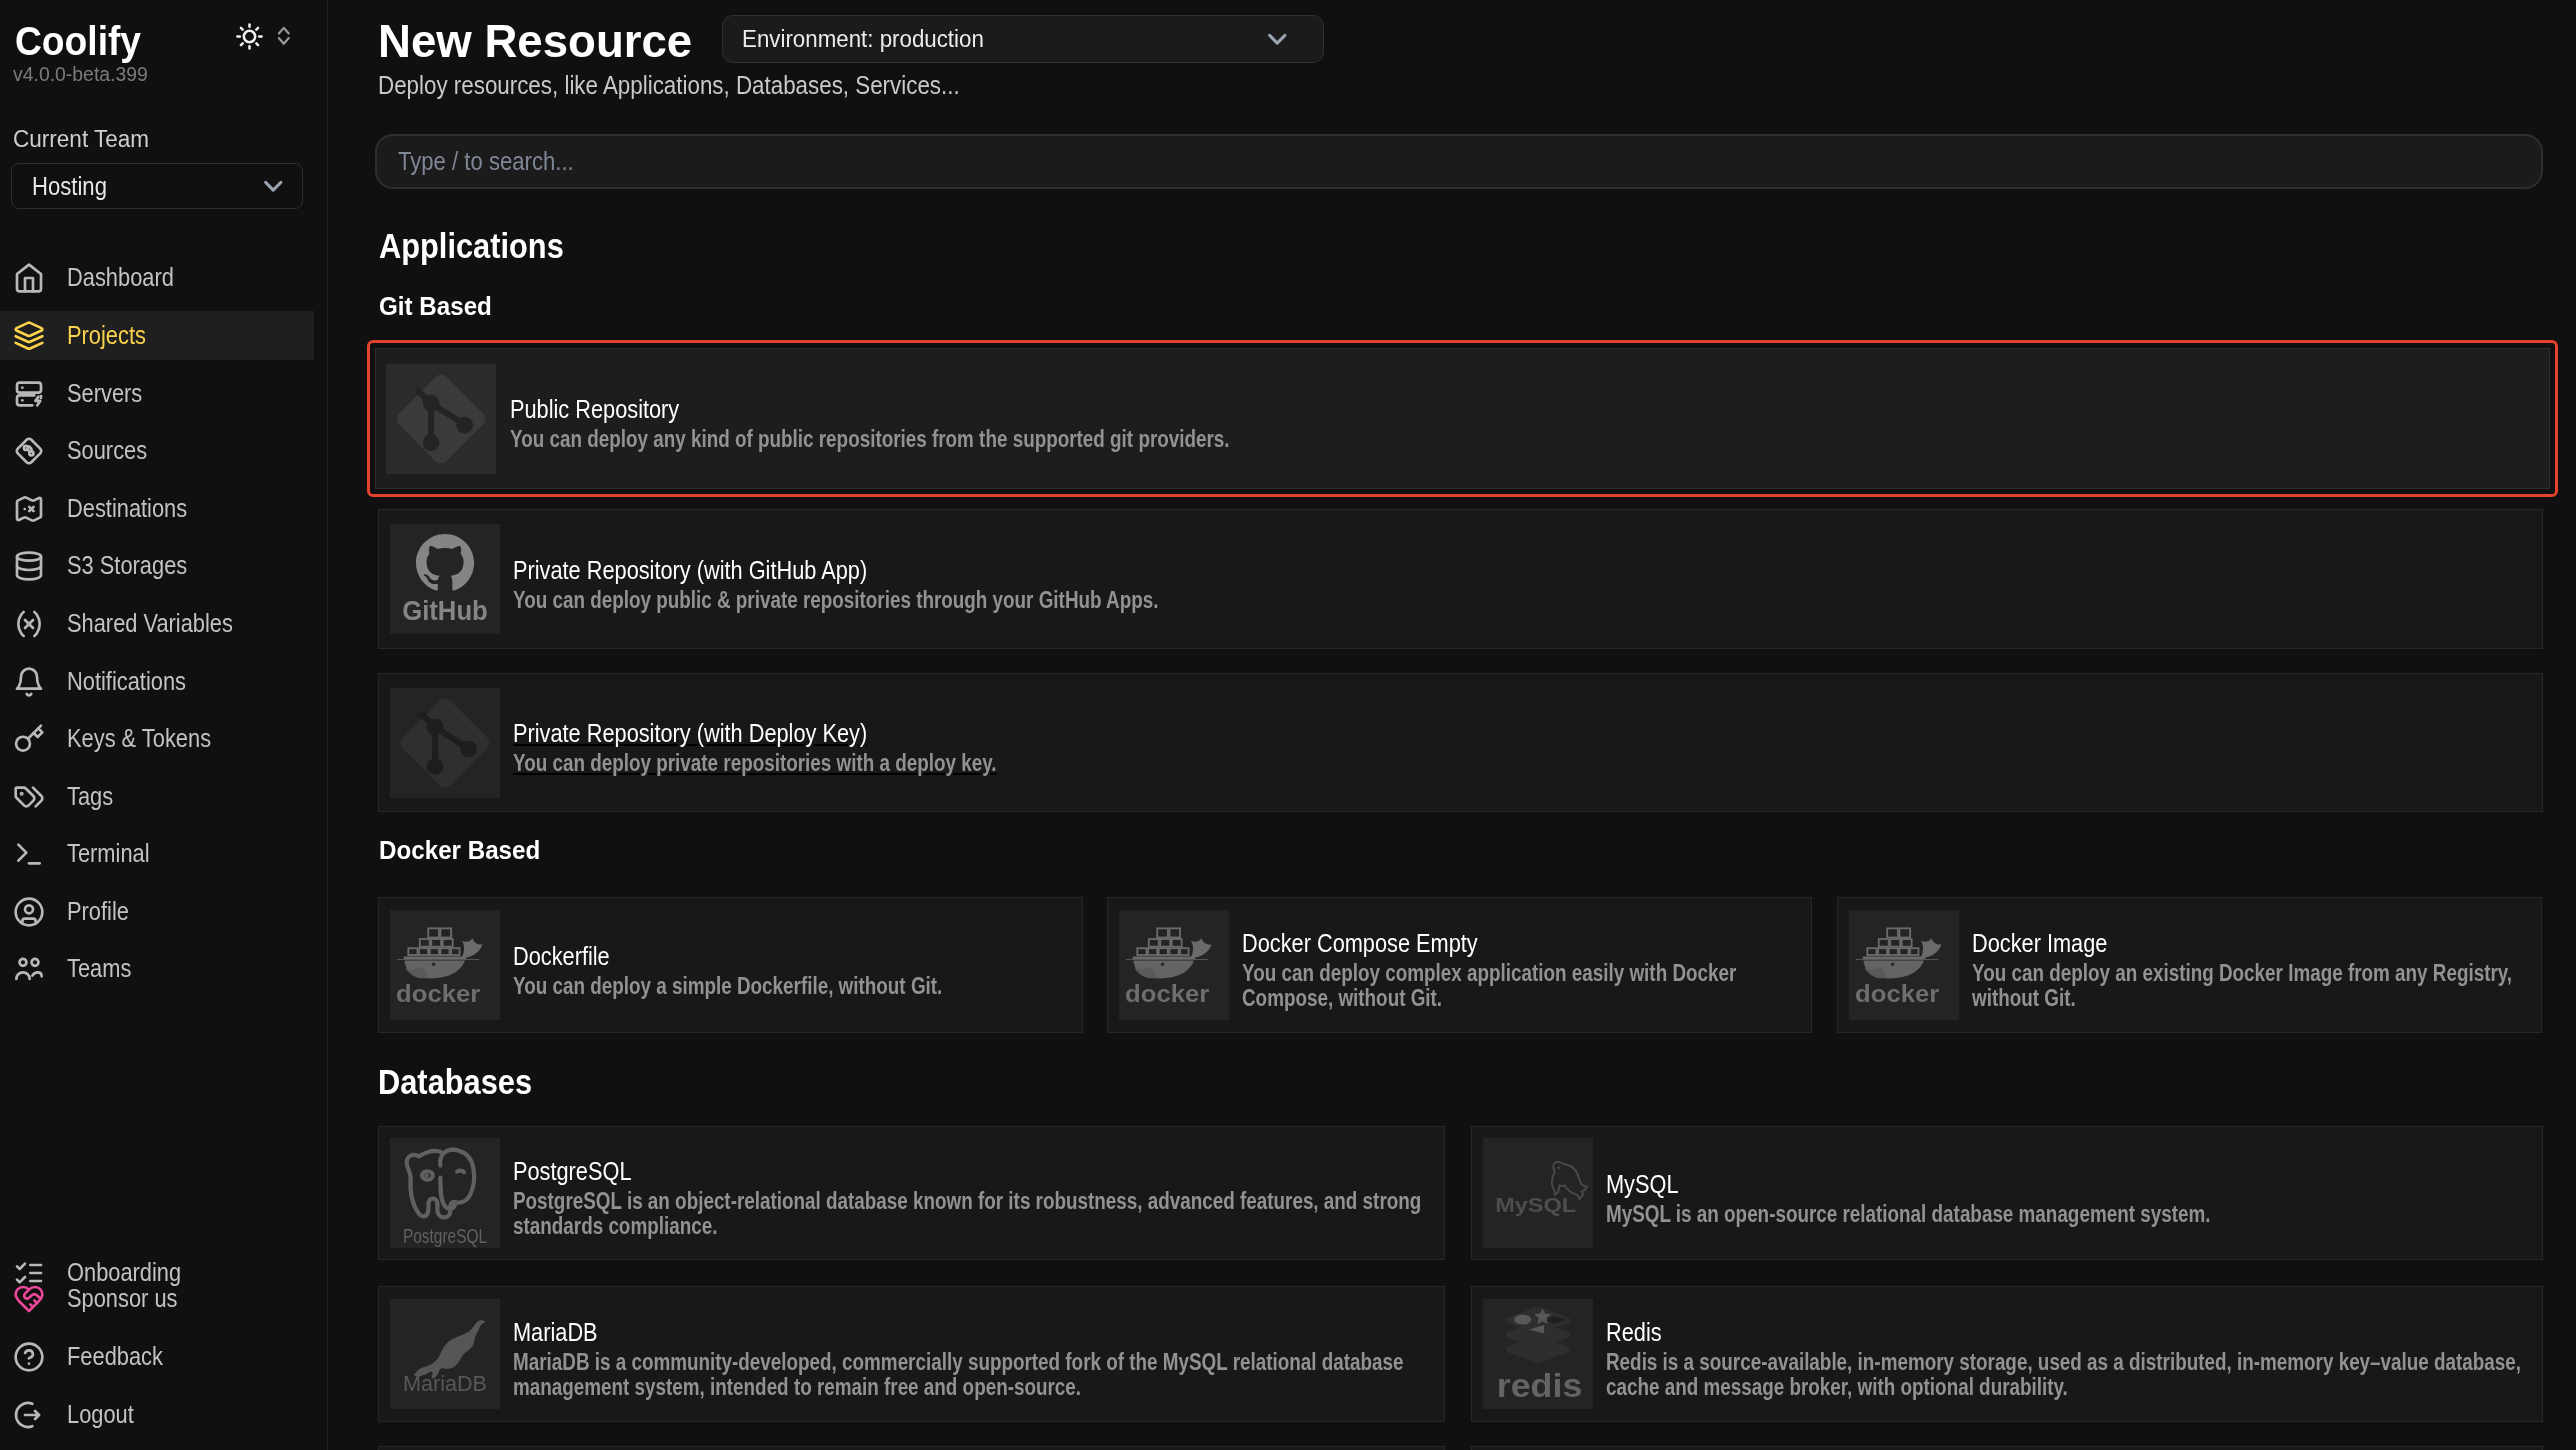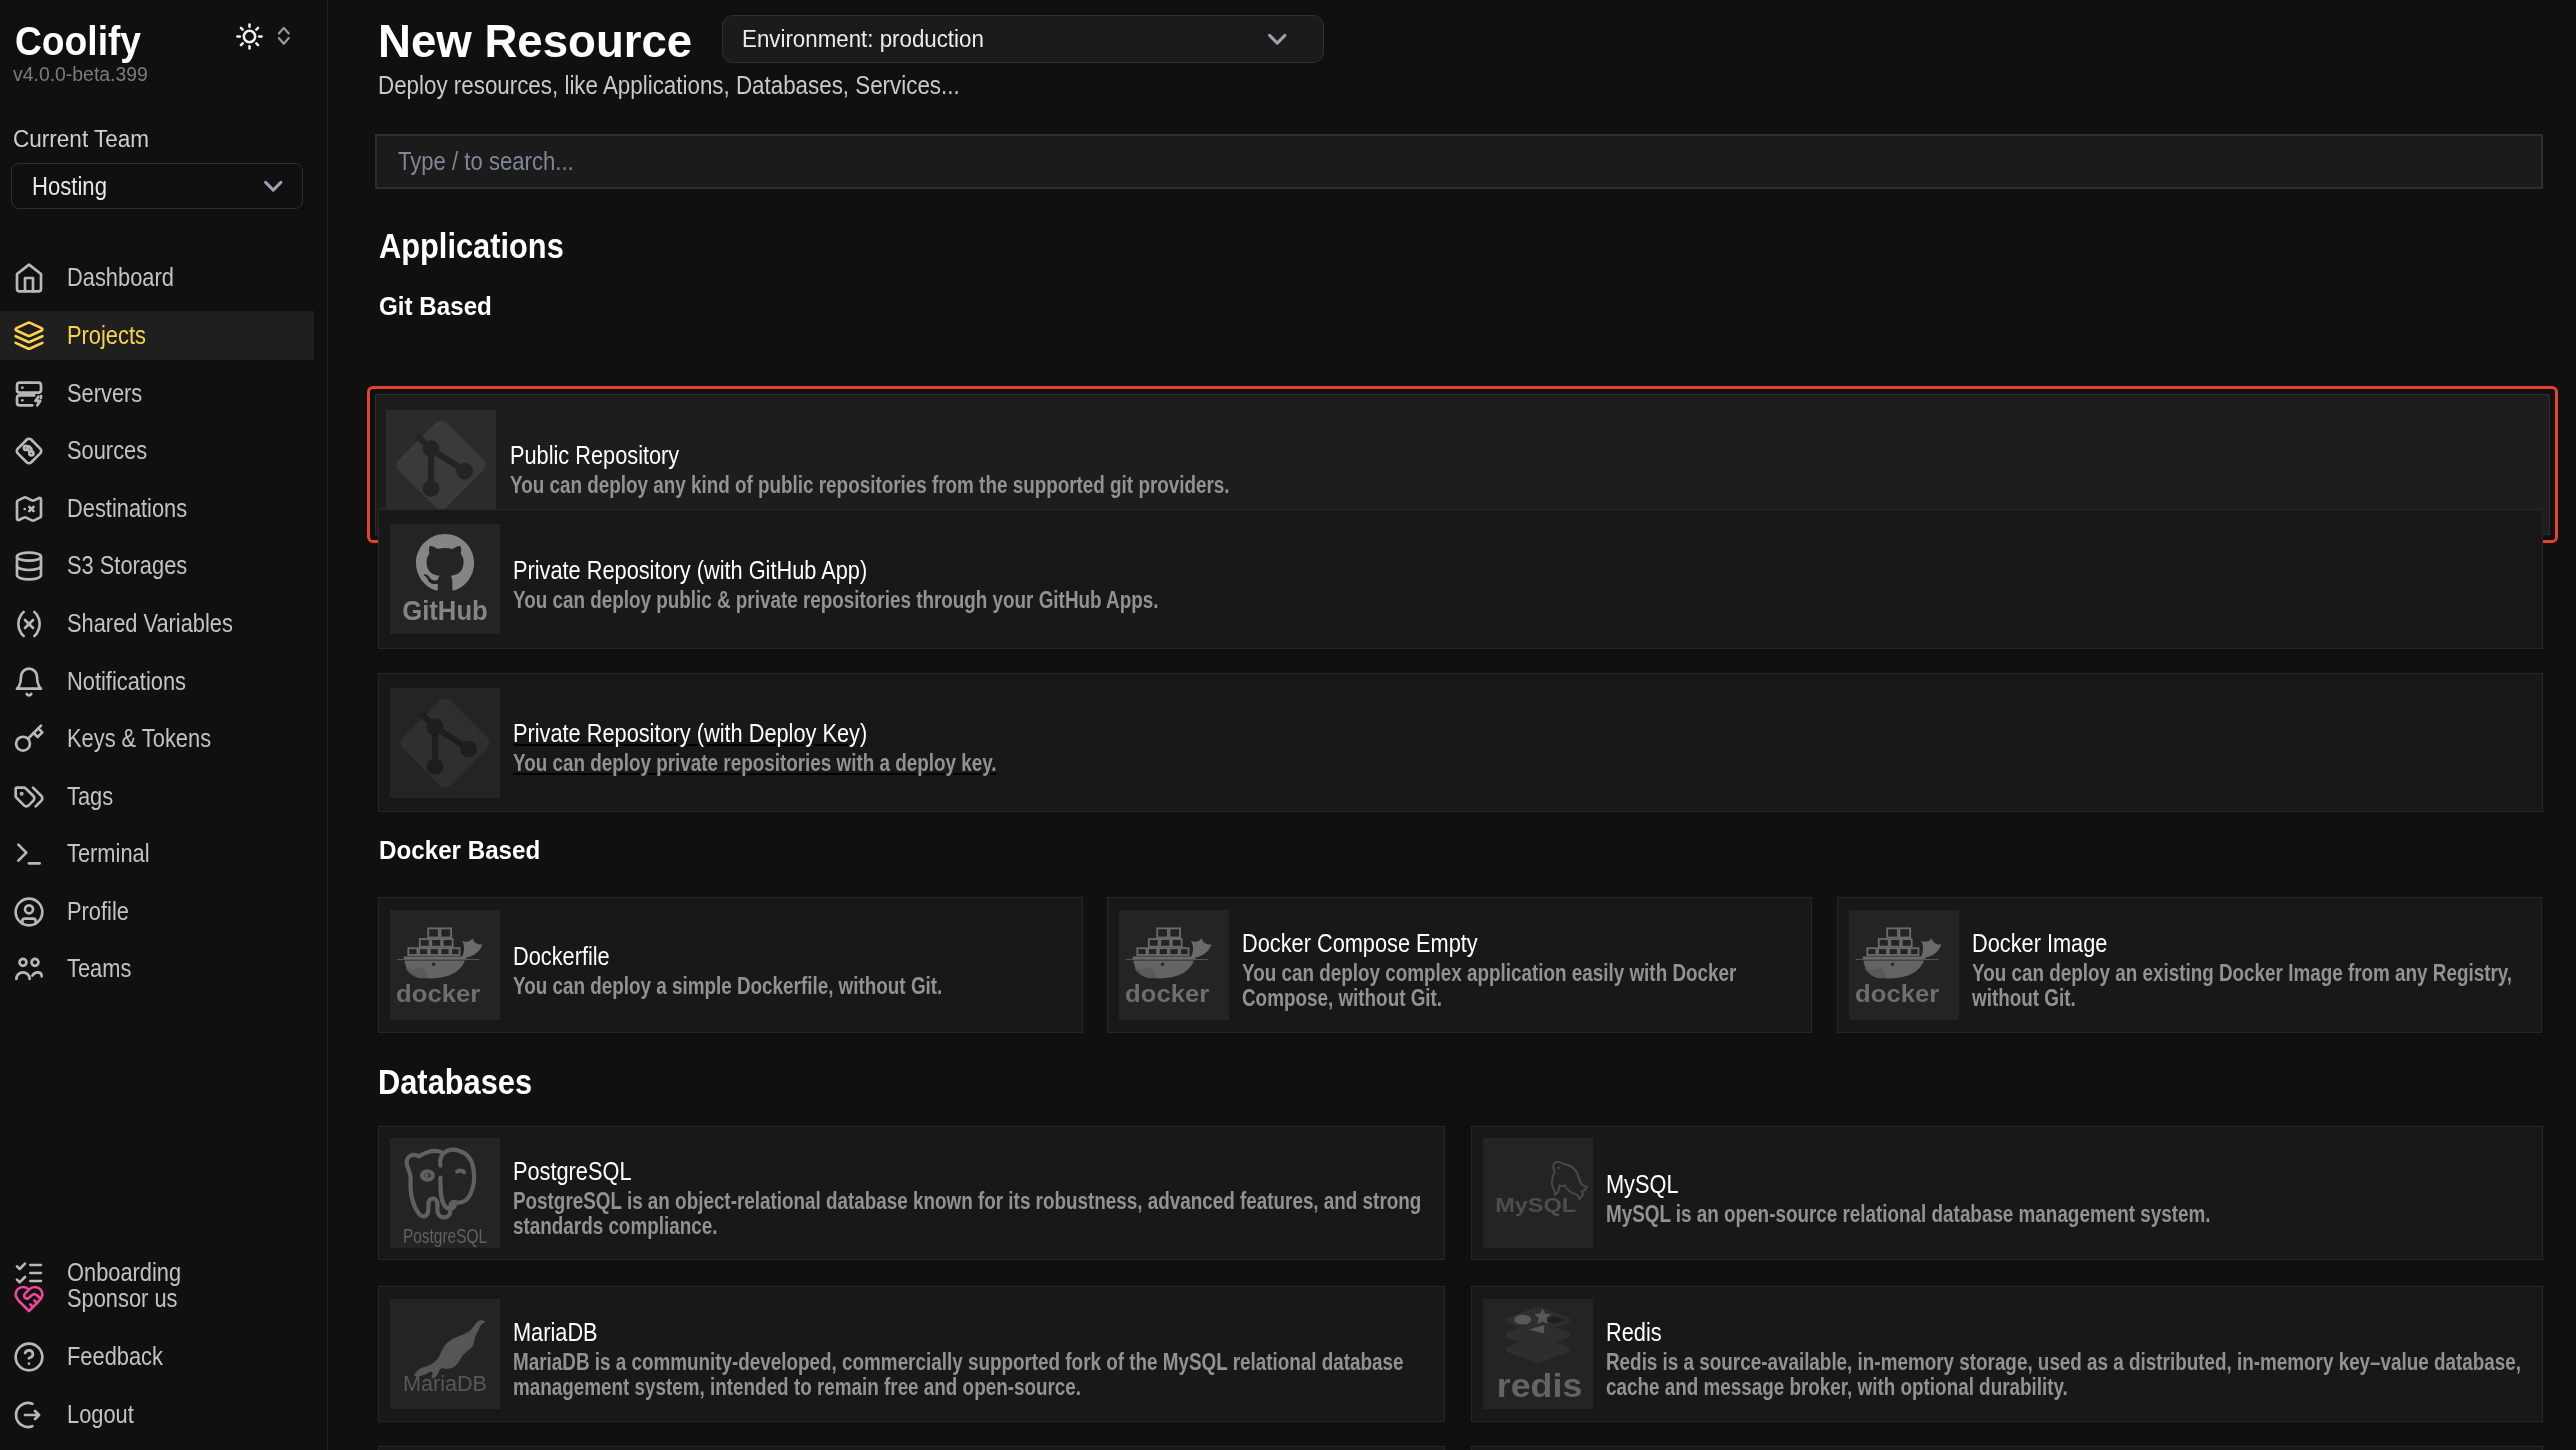--- a/index.html
+++ b/index.html
@@ -24,28 +24,28 @@
   .nav-active span { color:#fbd24b; }
   
   #h1 { position:absolute; left:378px; top:17px; font-size:47px; line-height:47px; font-weight:700; color:#fff;
     transform:scaleX(.97); transform-origin:0 50%; white-space:nowrap; }
   #envsel { position:absolute; left:722px; top:15.2px; width:602px; height:48px;
     background:#1b1b1b; border:1.5px solid #303030; border-radius:10.7px; display:flex; align-items:center; }
   #envsel span { margin-left:19px; font-size:23px; color:#ececec; transform:scaleX(.97); transform-origin:0 50%; }
   #subtitle { position:absolute; left:378px; top:72px; font-size:26px; line-height:26px; color:#c9c9c9;
     transform:scaleX(.86); transform-origin:0 50%; white-space:nowrap; }
   #search { position:absolute; left:375px; top:134px; width:2168px; height:55px;
-    background:#1b1b1b; border:2.3px solid #2e2e2e; border-radius:0; display:flex; align-items:center; }
+    background:#1b1b1b; border:2.3px solid #2e2e2e; border-radius:18px; display:flex; align-items:center; }
   #search span { margin-left:21.3px; font-size:26px; color:#7f8695; transform:scaleX(.85); transform-origin:0 50%; }
   .h2 { position:absolute; font-size:35px; line-height:35px; font-weight:700; color:#fff;
     transform:scaleX(.88); transform-origin:0 50%; white-space:nowrap; }
   .h3 { position:absolute; font-size:26px; line-height:26px; font-weight:700; color:#fff;
     transform:scaleX(.93); transform-origin:0 50%; white-space:nowrap; }
   #redbox { position:absolute; left:367px; top:340px; width:2191px; height:157px;
-    border:3.8px solid #e5422d; border-radius:6.1px; padding:4.6px;margin-top:46px; }
+    border:3.8px solid #e5422d; border-radius:6.1px; padding:4.6px; }
   .card { background:#181818; border:1.5px solid #272727; display:flex; align-items:center; }
   .card.hov { background:#1d1d1d; border-color:#2d2d2d; }
   .tile { width:110px; height:110px; margin-left:10.7px; background:#242424; flex:none;
     display:flex; align-items:center; justify-content:center; }
   .card.hov .tile { background:#2b2b2b; }
   .txt { margin-left:13.7px; display:flex; flex-direction:column; padding-top:7.6px; }
   .title { font-size:25px; line-height:35px; color:#fff; white-space:nowrap;
     transform:scaleX(.87); transform-origin:0 50%; }
   .desc { font-size:23px; line-height:25px; font-weight:700; color:#929292; white-space:nowrap;
     transform:scaleX(.82); transform-origin:0 50%; }

